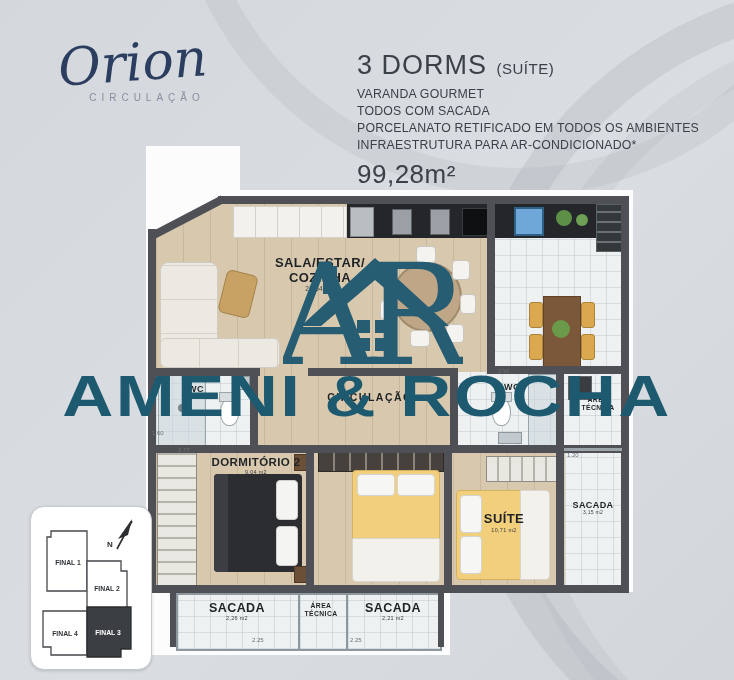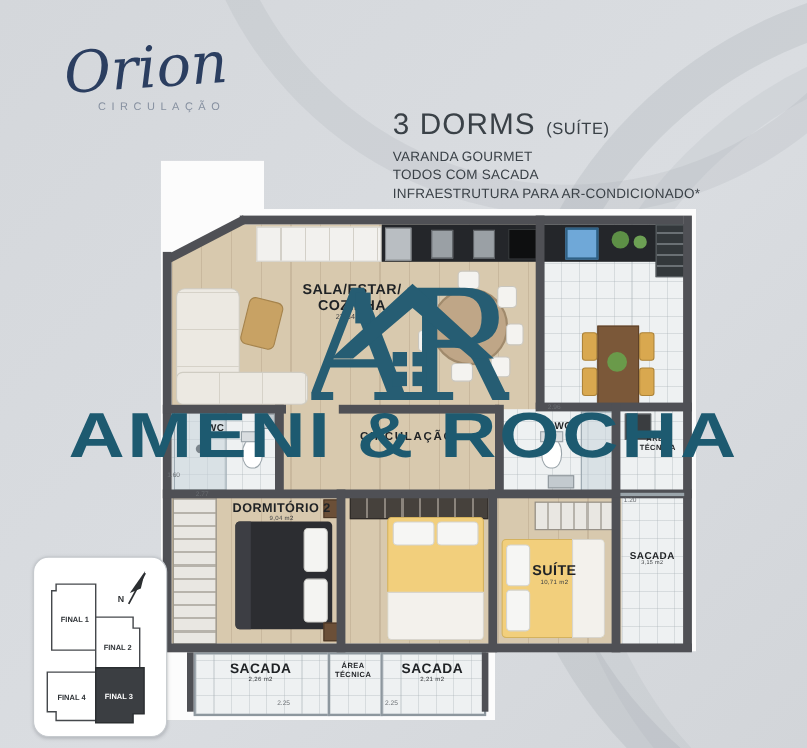--- a/index.html
+++ b/index.html
@@ -37,30 +37,32 @@
 
   <div class="swoosh" style="left:455px;top:-20px;width:760px;height:760px;border:34px solid rgba(155,162,168,.22);"></div>
   <div class="swoosh" style="left:505px;top:20px;width:760px;height:760px;border:26px solid rgba(155,162,168,.13);"></div>
   <div class="swoosh" style="left:170px;top:-500px;width:640px;height:640px;border:28px solid rgba(155,162,168,.16);"></div>
 
   <div class="abs" style="left:58px;top:30px;width:220px;height:100px;z-index:10;">
     <div style="font-family:'DejaVu Serif',serif;font-style:italic;font-size:52px;color:#2b3e60;transform:rotate(-4deg);">Orion</div>
     <div style="margin:2px 0 0 14px;width:150px;text-align:center;font-size:10px;letter-spacing:5px;color:#8690a0;">CIRCULAÇÃO</div>
   </div>
 
-  <div class="abs" style="left:357px;top:50px;width:365px;z-index:10;margin-top:48px;">
+  <div class="abs" style="left:357px;top:50px;width:365px;z-index:10;">
     <div>
       <span style="font-size:27px;letter-spacing:1px;">3 DORMS</span>
       <span style="font-size:15px;margin-left:5px;letter-spacing:.5px;">(SUÍTE)</span>
     </div>
     <div style="margin-top:5px;">
       <div class="spec-line">VARANDA GOURMET</div>
       <div class="spec-line">TODOS COM SACADA</div>
+      <div class="spec-line">PORCELANATO RETIFICADO EM TODOS OS AMBIENTES</div>
       <div class="spec-line">INFRAESTRUTURA PARA AR-CONDICIONADO*</div>
     </div>
+    <div style="font-size:26px;margin-top:5px;letter-spacing:.5px;">99,28m²</div>
   </div>
 
   <div class="abs" style="left:0;top:0;width:734px;height:680px;z-index:1;">
     <div class="abs" style="left:146px;top:146px;width:487px;height:509px;background:#fcfcfc;
       clip-path:polygon(0px 94px,67px 0px,94px 0px,94px 44px,487px 44px,487px 446px,304px 446px,304px 509px,0px 509px);
       filter:drop-shadow(0 1px 3px rgba(60,65,70,.35));"></div>
 
     <div class="abs wood" style="left:156px;top:204px;width:465px;height:381px;z-index:2;"></div>
     <div class="abs tile" style="left:494px;top:204px;width:127px;height:164px;z-index:2;"></div>
     <div class="abs tile" style="left:156px;top:372px;width:94px;height:76px;z-index:2;"></div>

